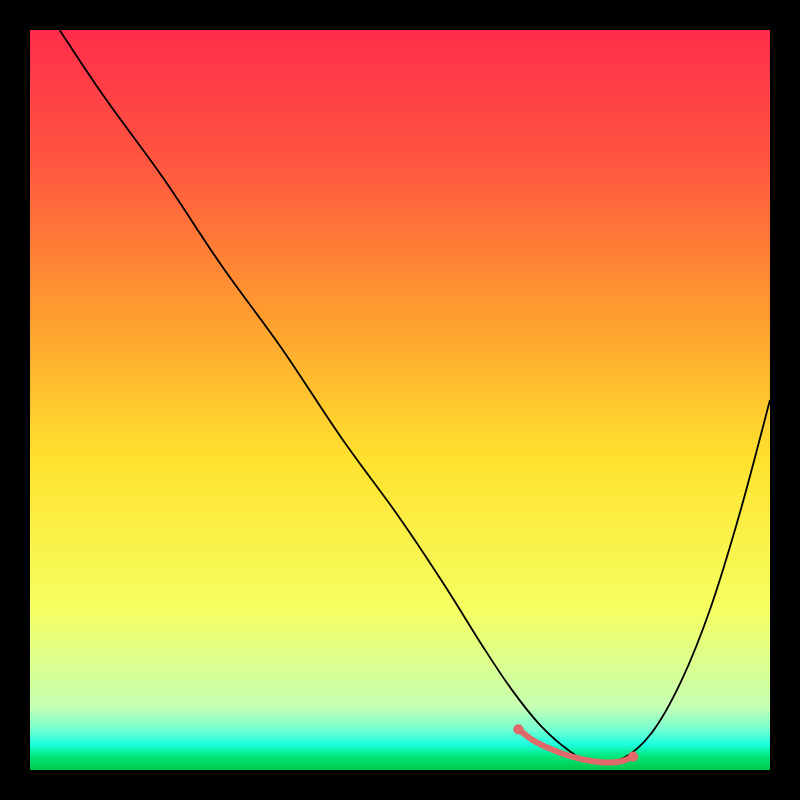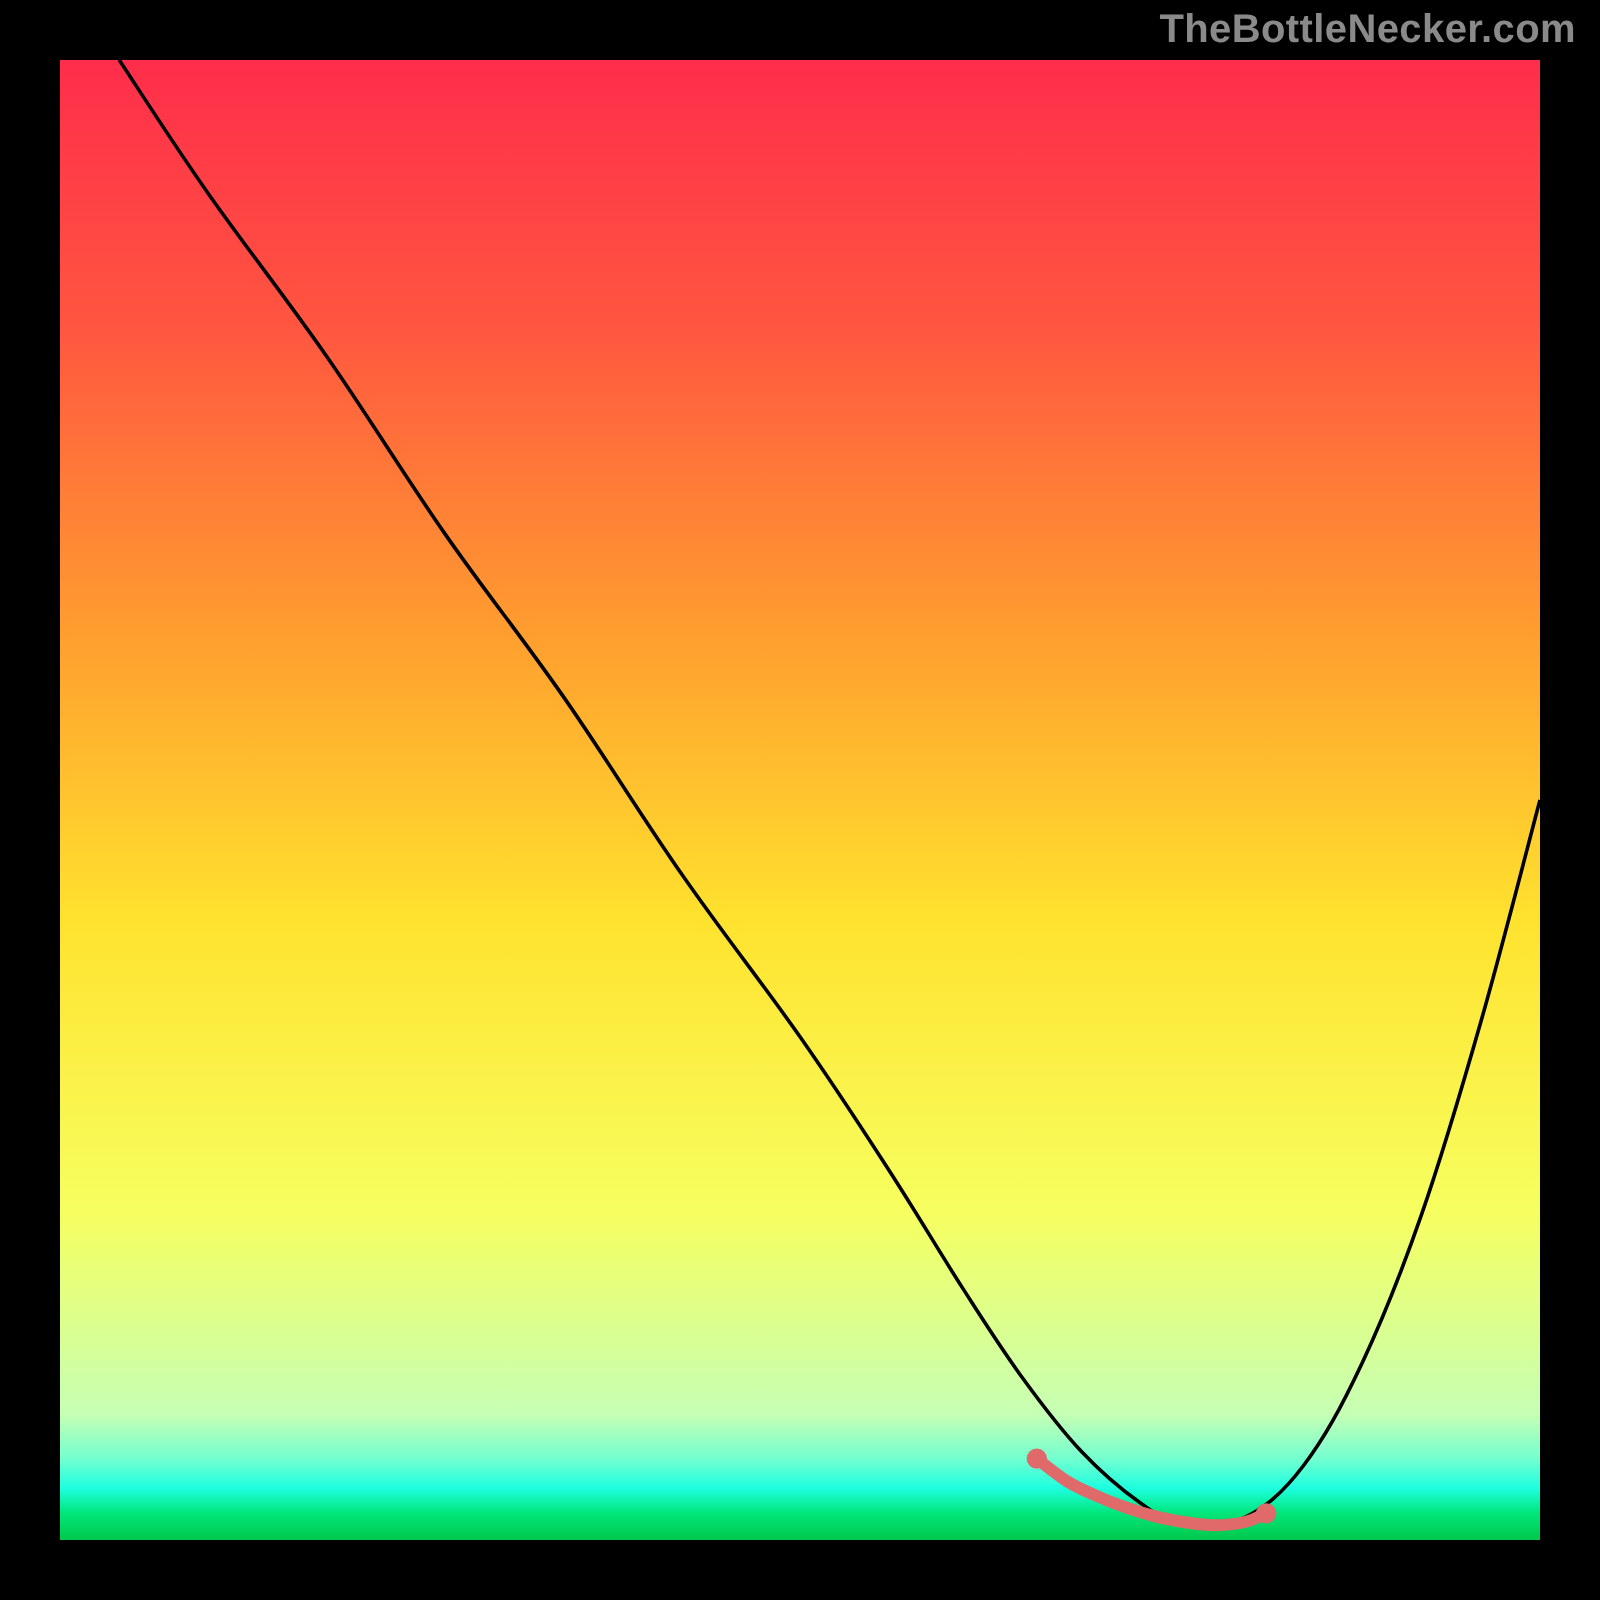--- a/index.html
+++ b/index.html
@@ -27,21 +27,20 @@
     top: 30px;
     width: 740px;
     height: 740px;
   }
   svg { display: block; }
 </style>
 </head>
 <body>
 
 <div class="stage">
-  <div class="attribution">TheBottleNecker.com</div>
 
   <div class="plot">
     <svg id="chart-svg" width="740" height="740" viewBox="0 0 740 740">
       <defs>
         <linearGradient id="bg-grad" x1="0" y1="0" x2="0" y2="1">
             <stop offset="0%" stop-color="#ff2d4b"></stop>
             <stop offset="18%" stop-color="#ff5640"></stop>
             <stop offset="40%" stop-color="#ffa22e"></stop>
             <stop offset="57.99999999999999%" stop-color="#ffe22e"></stop>
             <stop offset="78%" stop-color="#f6ff60"></stop>

